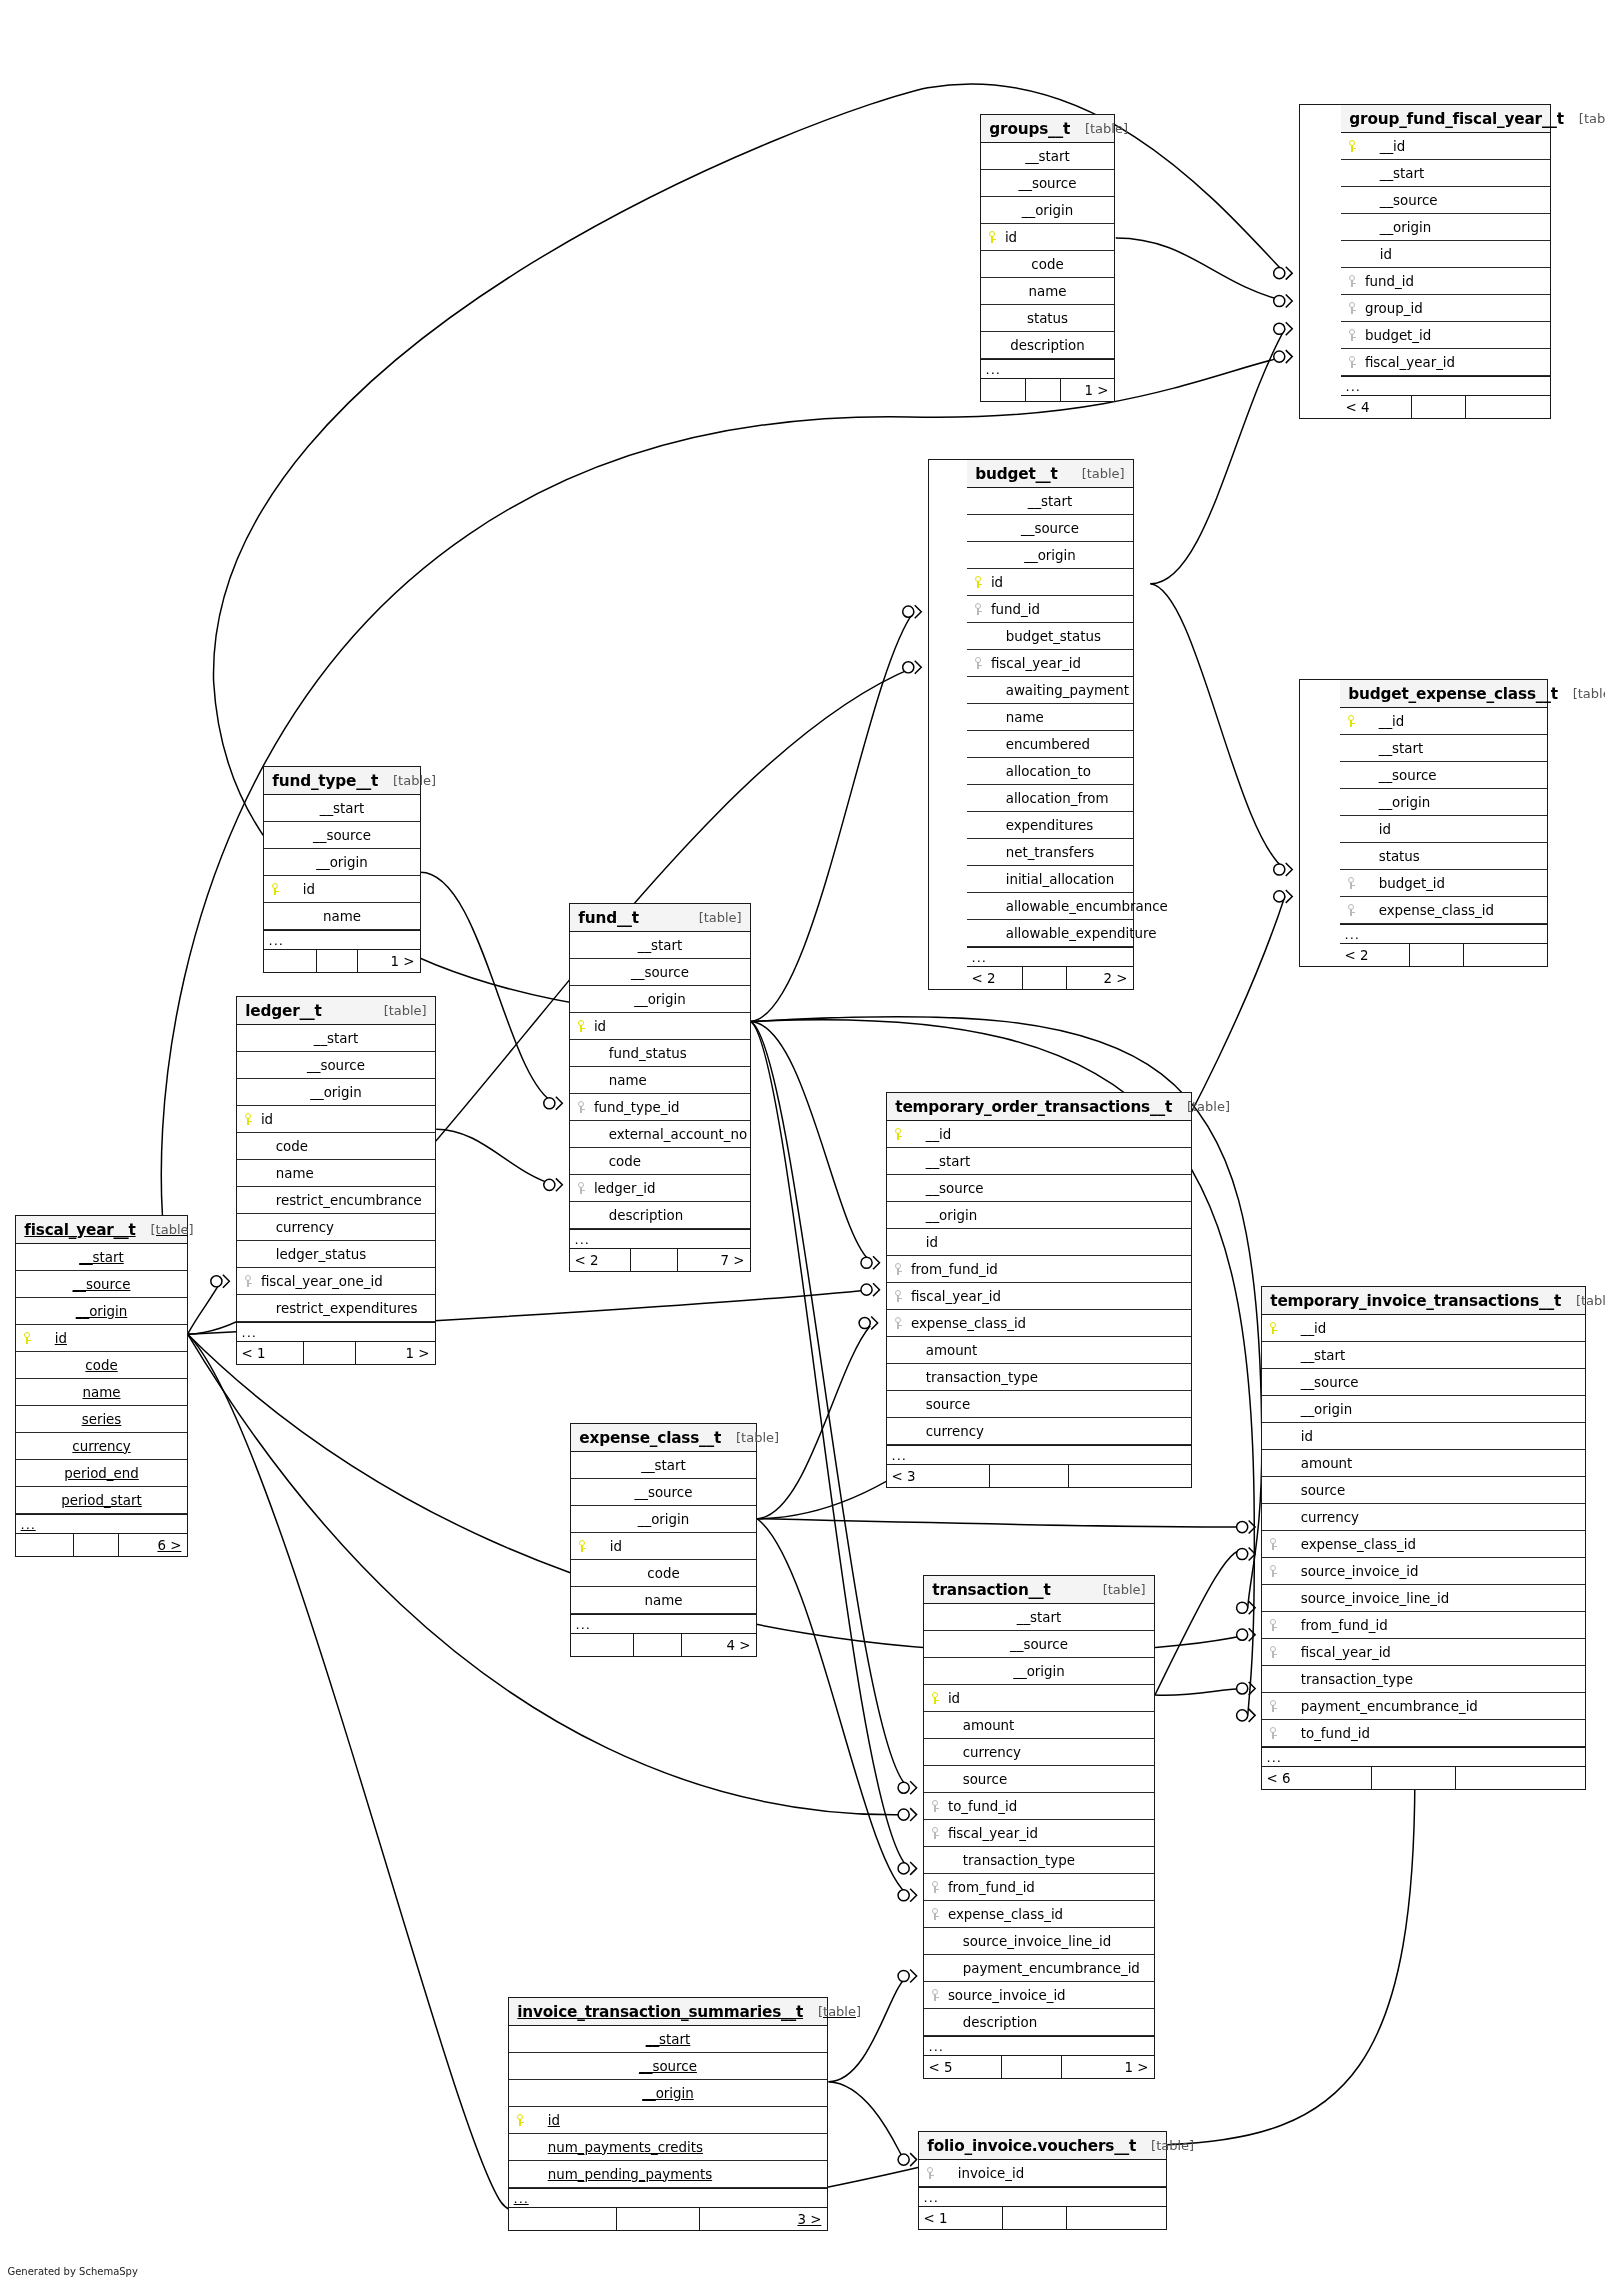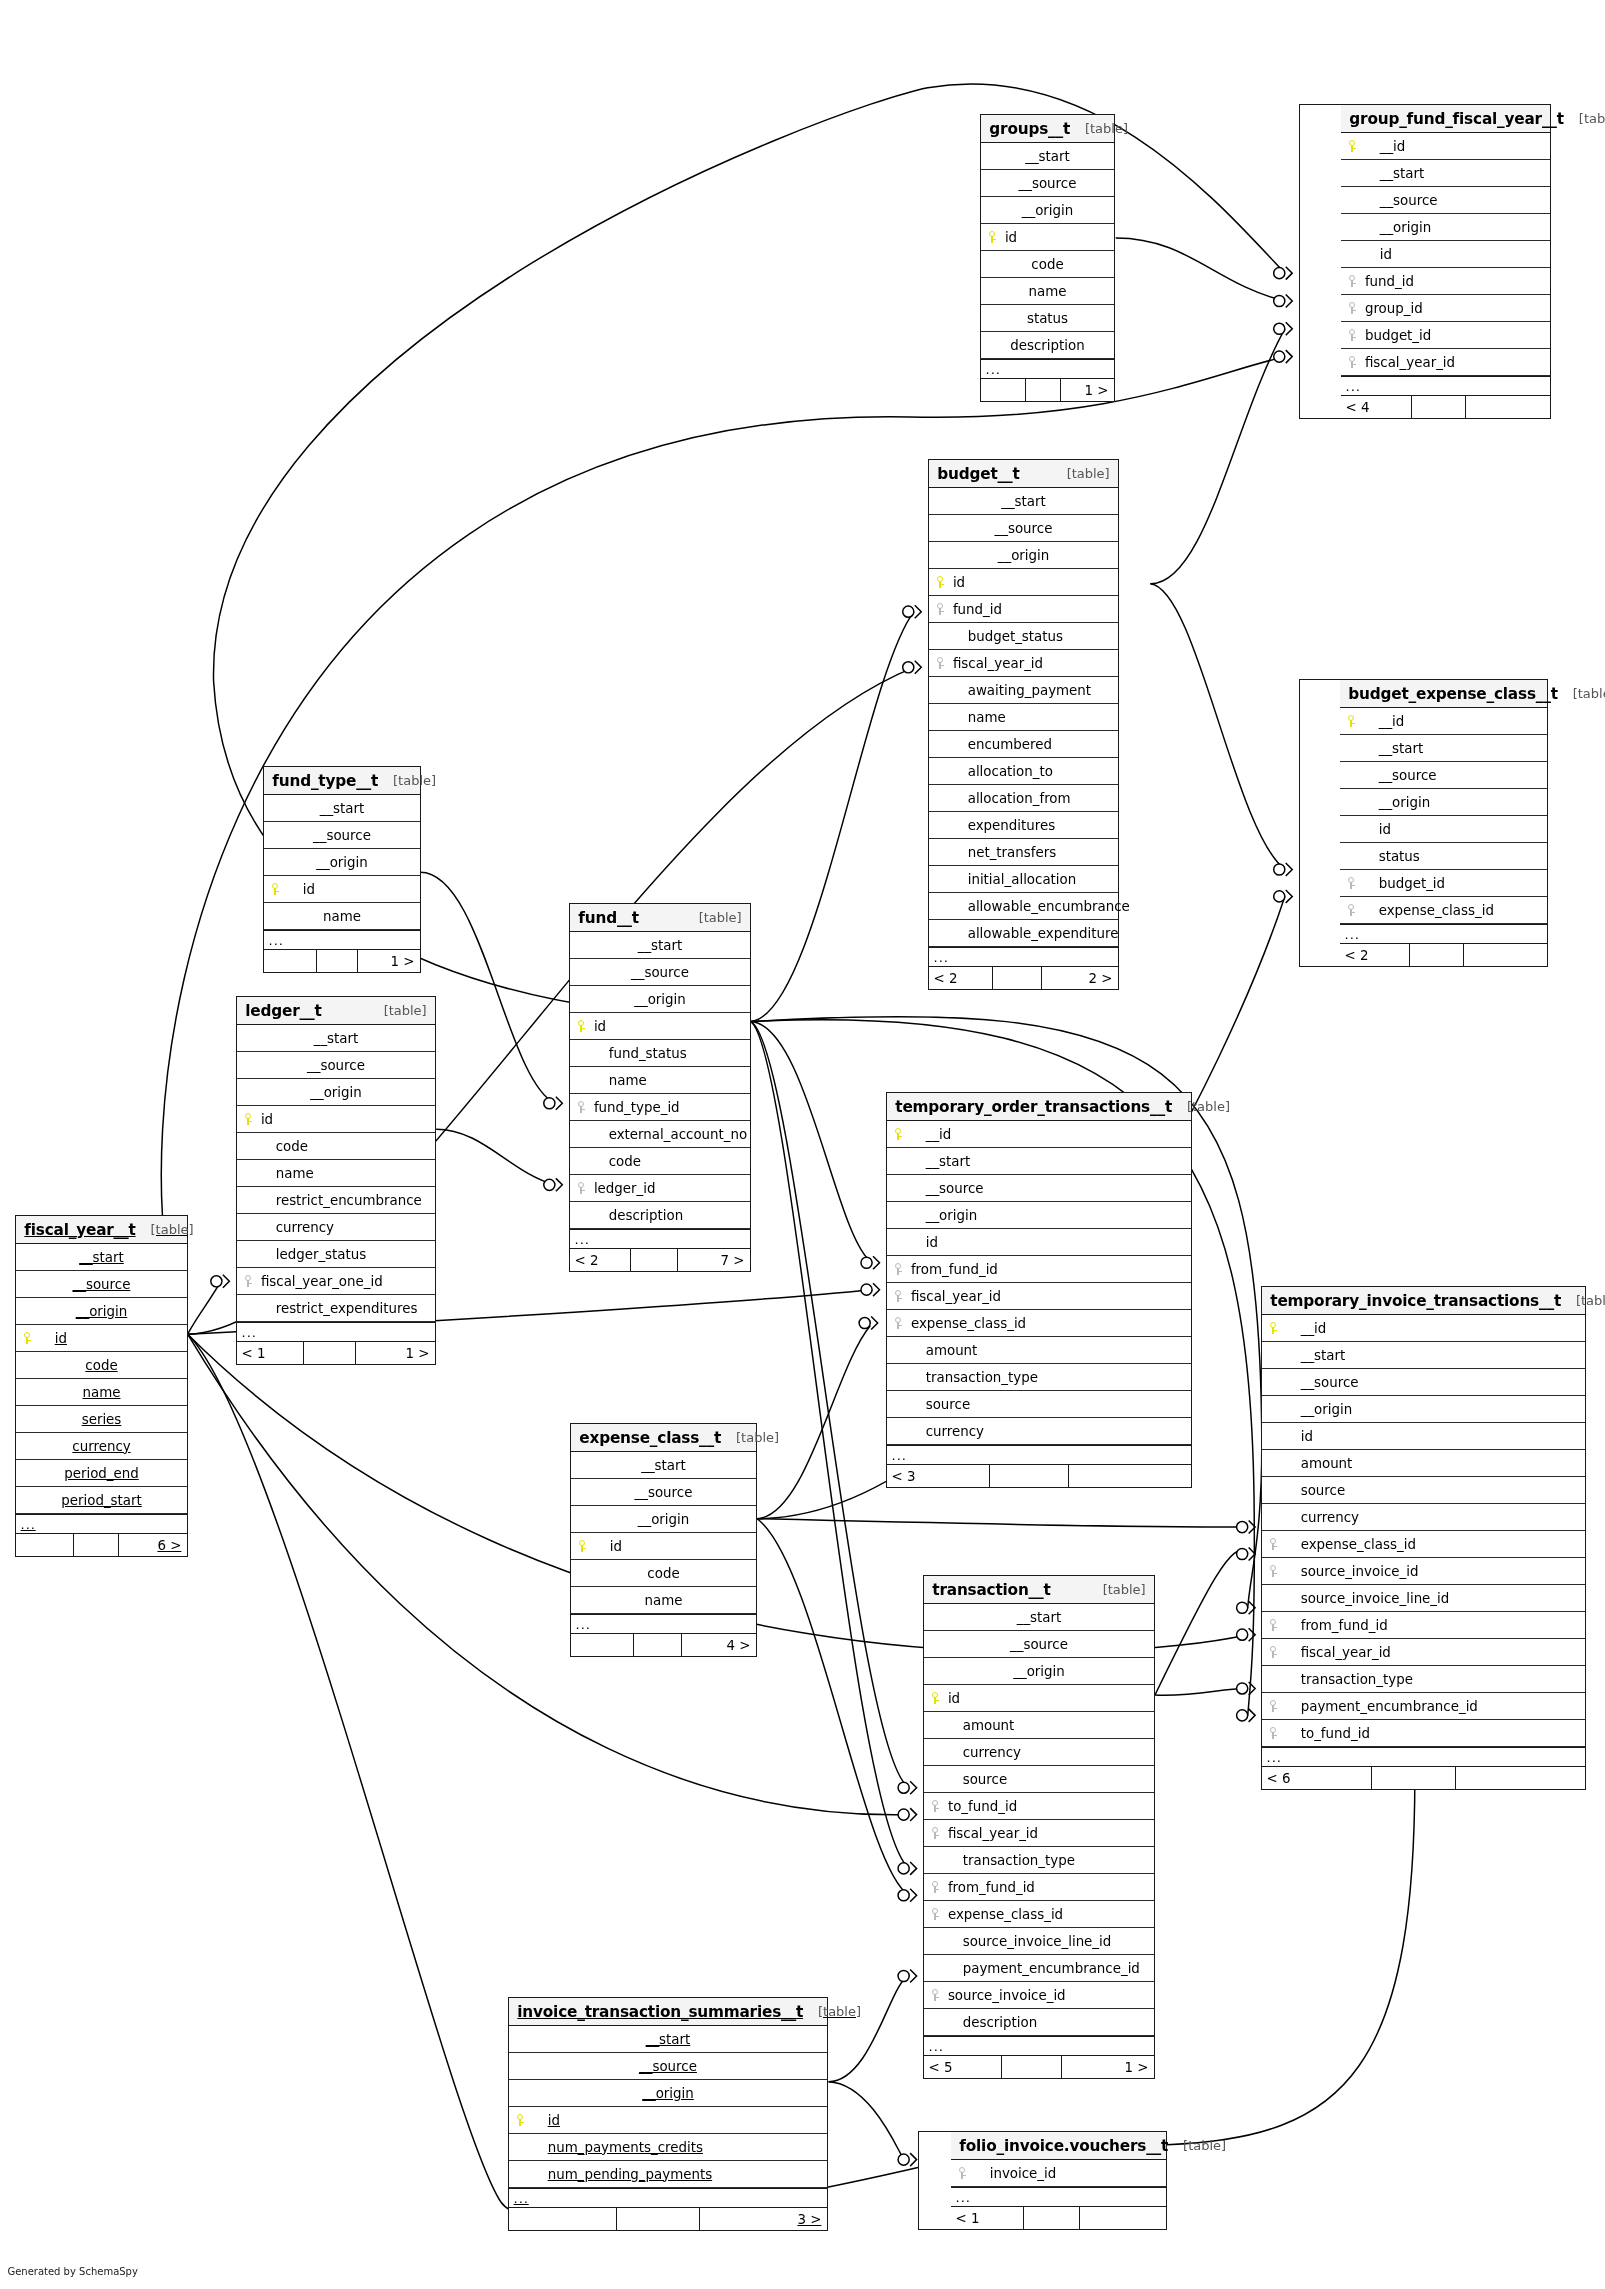--- a/index.html
+++ b/index.html
@@ -342,21 +342,21 @@
           </span>
           <span class="colname">fiscal_year_id</span>
         </div>
         <div class="ellipsis">...</div>
         <div class="footer">
           <div class="f-left">&lt; 4</div>
           <div class="f-mid"></div>
           <div class="f-right"></div>
         </div>
       </div>
-      <div class="table" style="left: 928px; top: 427px; width: 191px;">
+      <div class="table" style="left: 928px; top: 427px; width: 206px; padding-left: 38px;">
         <div class="thead">
           <span class="tname">budget__t</span>
           <span class="ttype">[table]</span>
         </div>
         <div class="row center">
           <span class="colname">__start</span>
         </div>
         <div class="row center">
           <span class="colname">__source</span>
         </div>
@@ -1105,21 +1105,21 @@
           <span class="keycell"></span>
           <span class="colname">num_pending_payments</span>
         </div>
         <div class="ellipsis">...</div>
         <div class="footer">
           <div class="f-left"></div>
           <div class="f-mid"></div>
           <div class="f-right">3 &gt;</div>
         </div>
       </div>
-      <div class="table" style="left: 918px; top: 2099px; width: 249px; padding-left: 32px;">
+      <div class="table" style="left: 918px; top: 2099px; width: 249px;">
         <div class="thead tight">
           <span class="tname">folio_invoice.vouchers__t</span>
           <span class="ttype">[table]</span>
         </div>
         <div class="row indent">
           <span class="keycell">
             <span class="key fk">
               <span class="kc"></span>
               <span class="ks"></span>
               <span class="kt"></span>

